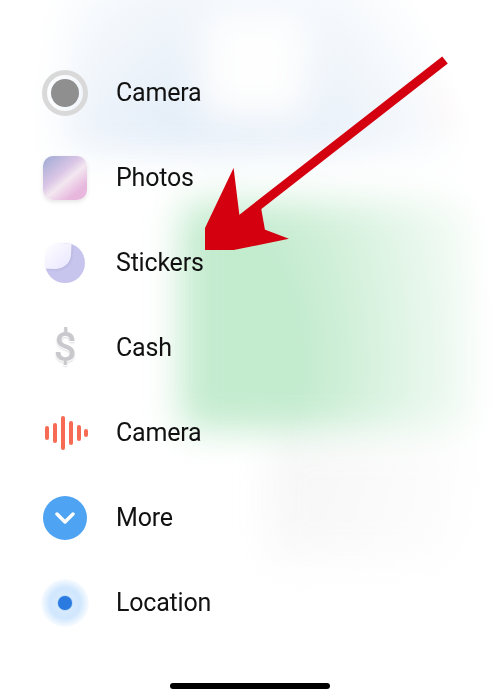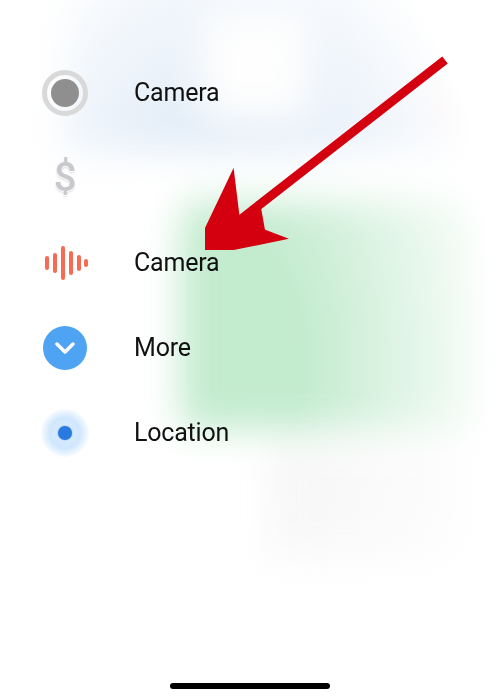--- a/index.html
+++ b/index.html
@@ -21,21 +21,21 @@
     top: 50px;
     left: 40px;
     width: 360px;
     display: flex;
     flex-direction: column;
   }
   .item {
     display: flex;
     align-items: center;
     height: 85px;
-    gap: 44px;
+    gap: 26px;
     cursor: pointer;
   }
   .icon-holder {
     width: 50px; height: 50px;
     display: flex; align-items: center; justify-content: center;
     flex: none;
   }
   .label {
     font-size: 25px;
     font-weight: 400;
@@ -96,26 +96,42 @@
 
   <div class="item">
     <div class="icon-holder">
       <div class="camera-ring">
           <div class="camera-dot"></div>
         </div>
     </div>
     <span class="label">Camera</span>
   </div>
 
+  <div class="item">
+    <div class="icon-holder">
+      <div class="photos-thumb"></div>
+    </div>
+    <span class="label">Photos</span>
+  </div>
 
+  <div class="item">
+    <div class="icon-holder">
+      <div class="sticker-wrap">
+        <div class="sticker-back"></div>
+        <div class="sticker-peel"></div>
+      </div>
+    </div>
+    <span class="label">Stickers</span>
+  </div>
 
   <div class="item">
     <div class="icon-holder">
       <span class="cash-s">$</span>
     </div>
+    <span class="label">Cash</span>
   </div>
 
   <div class="item">
     <div class="icon-holder">
       <svg width="46" height="40" viewBox="0 0 46 40">
         <g stroke="#f76b54" stroke-width="4" stroke-linecap="round">
           <line x1="5" y1="15" x2="5" y2="25"></line>
           <line x1="13" y1="12" x2="13" y2="28"></line>
           <line x1="21" y1="5" x2="21" y2="35"></line>
           <line x1="29" y1="10" x2="29" y2="30"></line>

